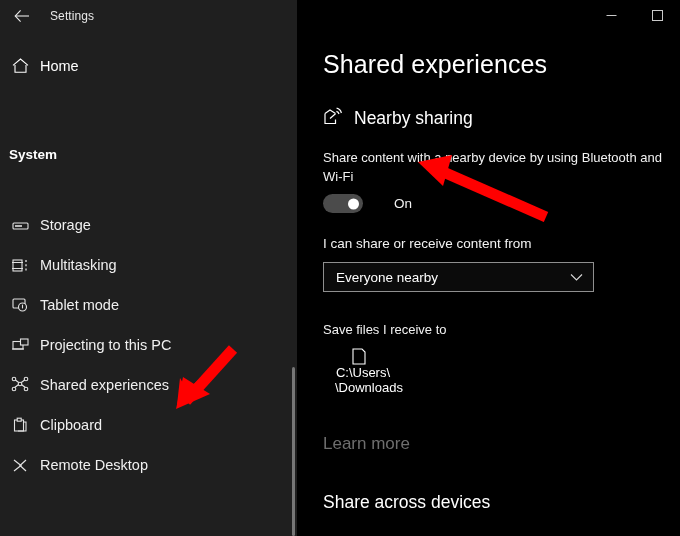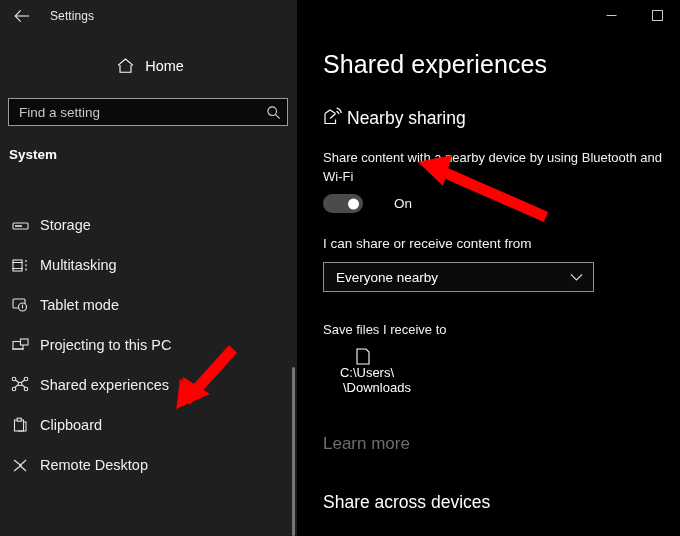--- a/index.html
+++ b/index.html
@@ -73,21 +73,20 @@
 
   
   #home-row {
     position: absolute;
     left: 0; top: 52px;
     width: 289px;
     height: 28px;
     display: flex;
     align-items: center;
     cursor: default;
-    justify-content: center;
   }
   #home-row .nav-ico {
     width: 40px;
     display: flex; align-items: center; justify-content: center;
     flex: 0 0 40px;
   }
   #home-label {
     font-size: 14.5px;
     color: #ffffff;
     margin-left: 0px;
@@ -182,21 +181,21 @@
     font-weight: normal;
     color: #ffffff;
     letter-spacing: .1px;
   }
 
   #section-nearby {
     position: absolute;
     left: 26px; top: 106px;
     display: flex;
     align-items: center;
-    gap: 2px;
+    gap: 9px;
   }
   #section-nearby-label {
     font-size: 17.5px;
     color: #ffffff;
   }
 
   #nearby-desc {
     position: absolute;
     left: 26px; top: 148px;
     width: 358px;
@@ -350,29 +349,20 @@
     <div id="home-row">
       <span class="nav-ico">
         <svg width="19" height="18" viewBox="0 0 19 18">
           <path d="M2 8.3 L9.5 2 L17 8.3" fill="none" stroke="#ffffff" stroke-width="1.1"></path>
           <path d="M4 8 V15.2 H15 V8" fill="none" stroke="#ffffff" stroke-width="1.1"></path>
         </svg>
       </span>
       <span id="home-label">Home</span>
     </div>
 
-    <div id="search-box">
-      <input id="search-input" type="text" placeholder="Find a setting" style="">
-      <span id="search-icon">
-        <svg width="15" height="15" viewBox="0 0 15 15">
-          <circle cx="6.2" cy="6.2" r="4.3" fill="none" stroke="#d8d8d8" stroke-width="1.1"></circle>
-          <path d="M9.4 9.4 L13.6 13.6" stroke="#d8d8d8" stroke-width="1.1" fill="none"></path>
-        </svg>
-      </span>
-    </div>
 
     <div id="group-heading">System</div>
 
     <div id="nav-list">
 
       <div class="nav-item">
         <span class="nav-ico">
           <svg width="19" height="19" viewBox="0 0 19 19">
             <rect x="2" y="7" width="15" height="6" rx="1" fill="none" stroke="#e2e2e2" stroke-width="1.1"></rect>
             <rect x="4" y="9.2" width="7" height="1.6" fill="#e2e2e2"></rect>
@@ -515,21 +505,21 @@
     <div id="save-path-row">
       <span id="folder-icon">
         <svg width="14" height="17" viewBox="0 0 14 17">
           <path d="M1 1 H10 L13 4 V16 H1 Z" fill="none" stroke="#ffffff" stroke-width="1.1"></path>
         </svg>
       </span>
       <span class="path-text">C:\Users\</span>
       <span class="redaction dark" style="width:34px;margin-left:1px;"></span>
       <span class="redaction light" style="width:22px;margin-left:38px;"></span>
       <span class="redaction mid" style="width:24px;"></span>
-      <span class="path-text" style="margin-left:20px;">\Downloads</span>
+      <span class="path-text" style="margin-left:12px;">\Downloads</span>
     </div>
 
 
     <a id="learn-more">Learn more</a>
 
     <div id="section-share-across">Share across devices</div>
   </div>
 
   <svg id="annotations" viewBox="0 0 680 536" width="680" height="536">
 

